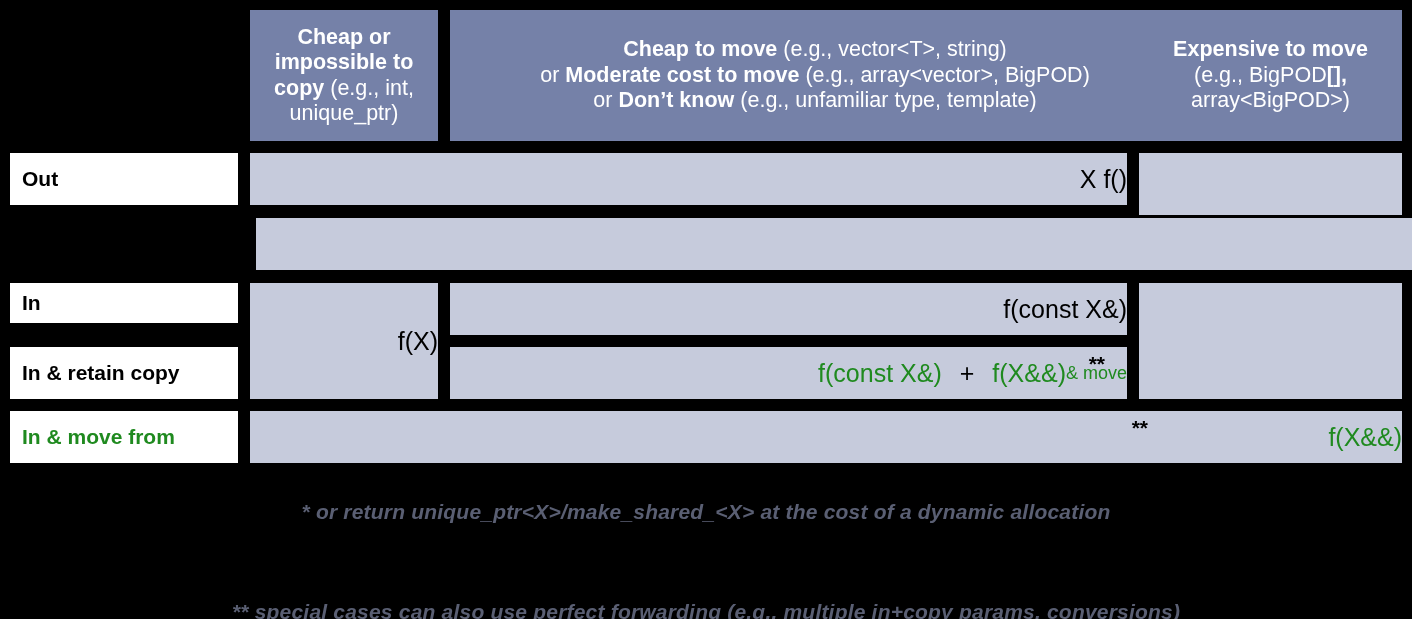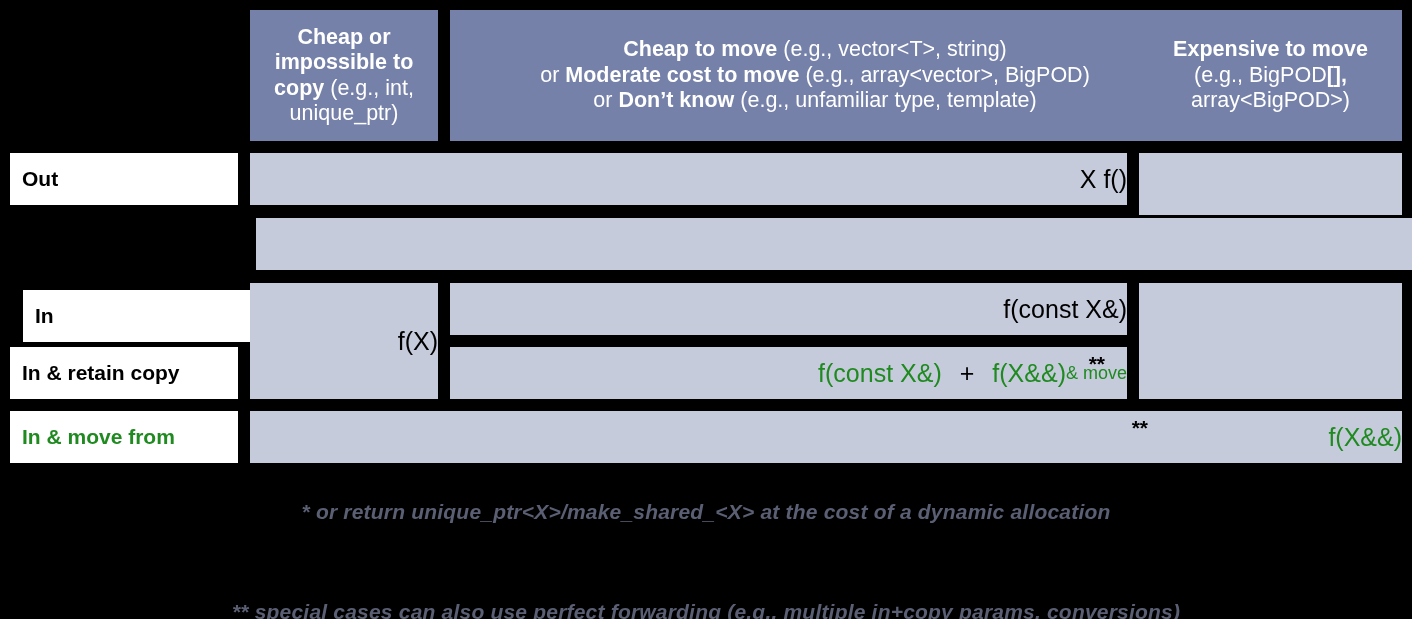--- a/index.html
+++ b/index.html
@@ -79,21 +79,21 @@
 
   <div class="blk hdr" style="left:1139px;top:10px;width:263px;height:131px;flex-direction:column;">
     <div class="nowrap"><b>Expensive to move</b></div>
     <div class="nowrap"><span class="norm">(e.g., BigPOD</span><b>[],</b></div>
     <div class="nowrap"><span class="norm">array&lt;BigPOD&gt;)</span></div>
   </div>
 
   <div class="blk rowlbl" style="left:10px;top:153px;width:228px;height:52px;">
     <span>Out</span>
   </div>
-  <div class="blk rowlbl" style="left:10px;top:290px;width:228px;height:52px;margin-left:13px;">
+  <div class="blk rowlbl" style="left:10px;top:283px;width:228px;height:40px;">
     <span>In</span>
   </div>
   <div class="blk rowlbl" style="left:10px;top:347px;width:228px;height:52px;">
     <span>In &amp; retain copy</span>
   </div>
   <div class="blk rowlbl green" style="left:10px;top:411px;width:228px;height:52px;">
     <span>In &amp; move from</span>
   </div>
 
   <div class="cell" style="left:250px;top:153px;width:877px;height:52px;">

